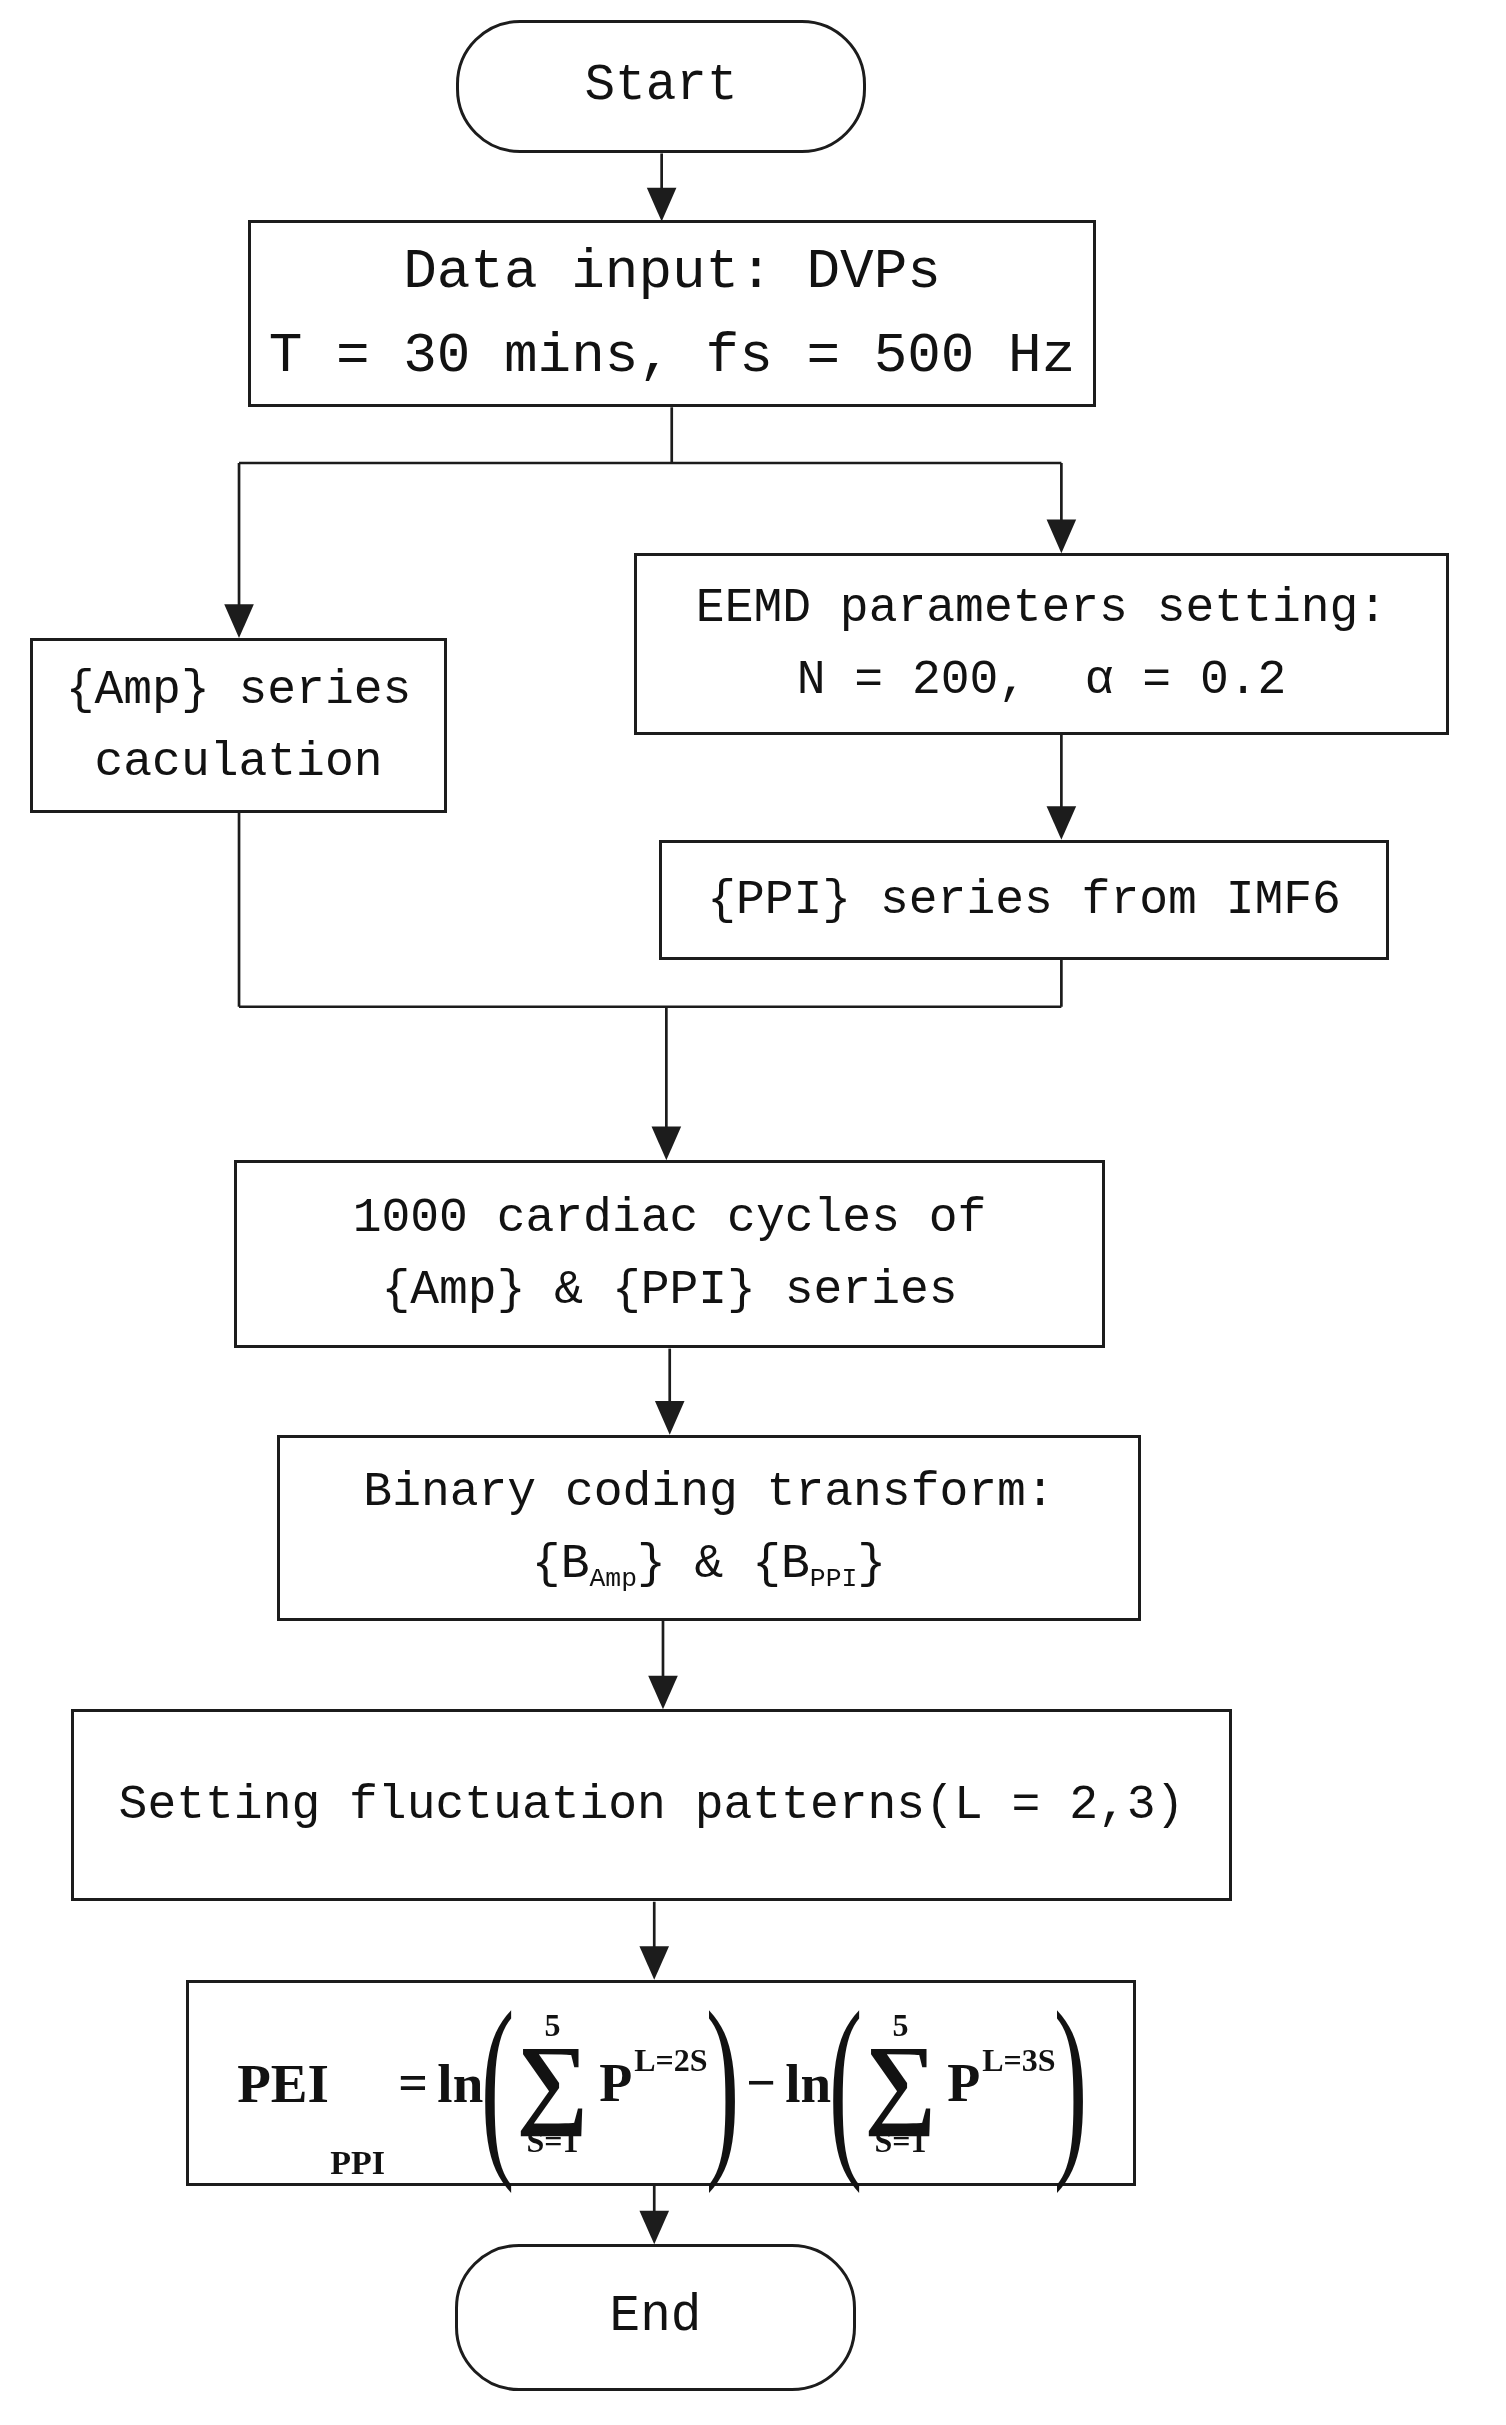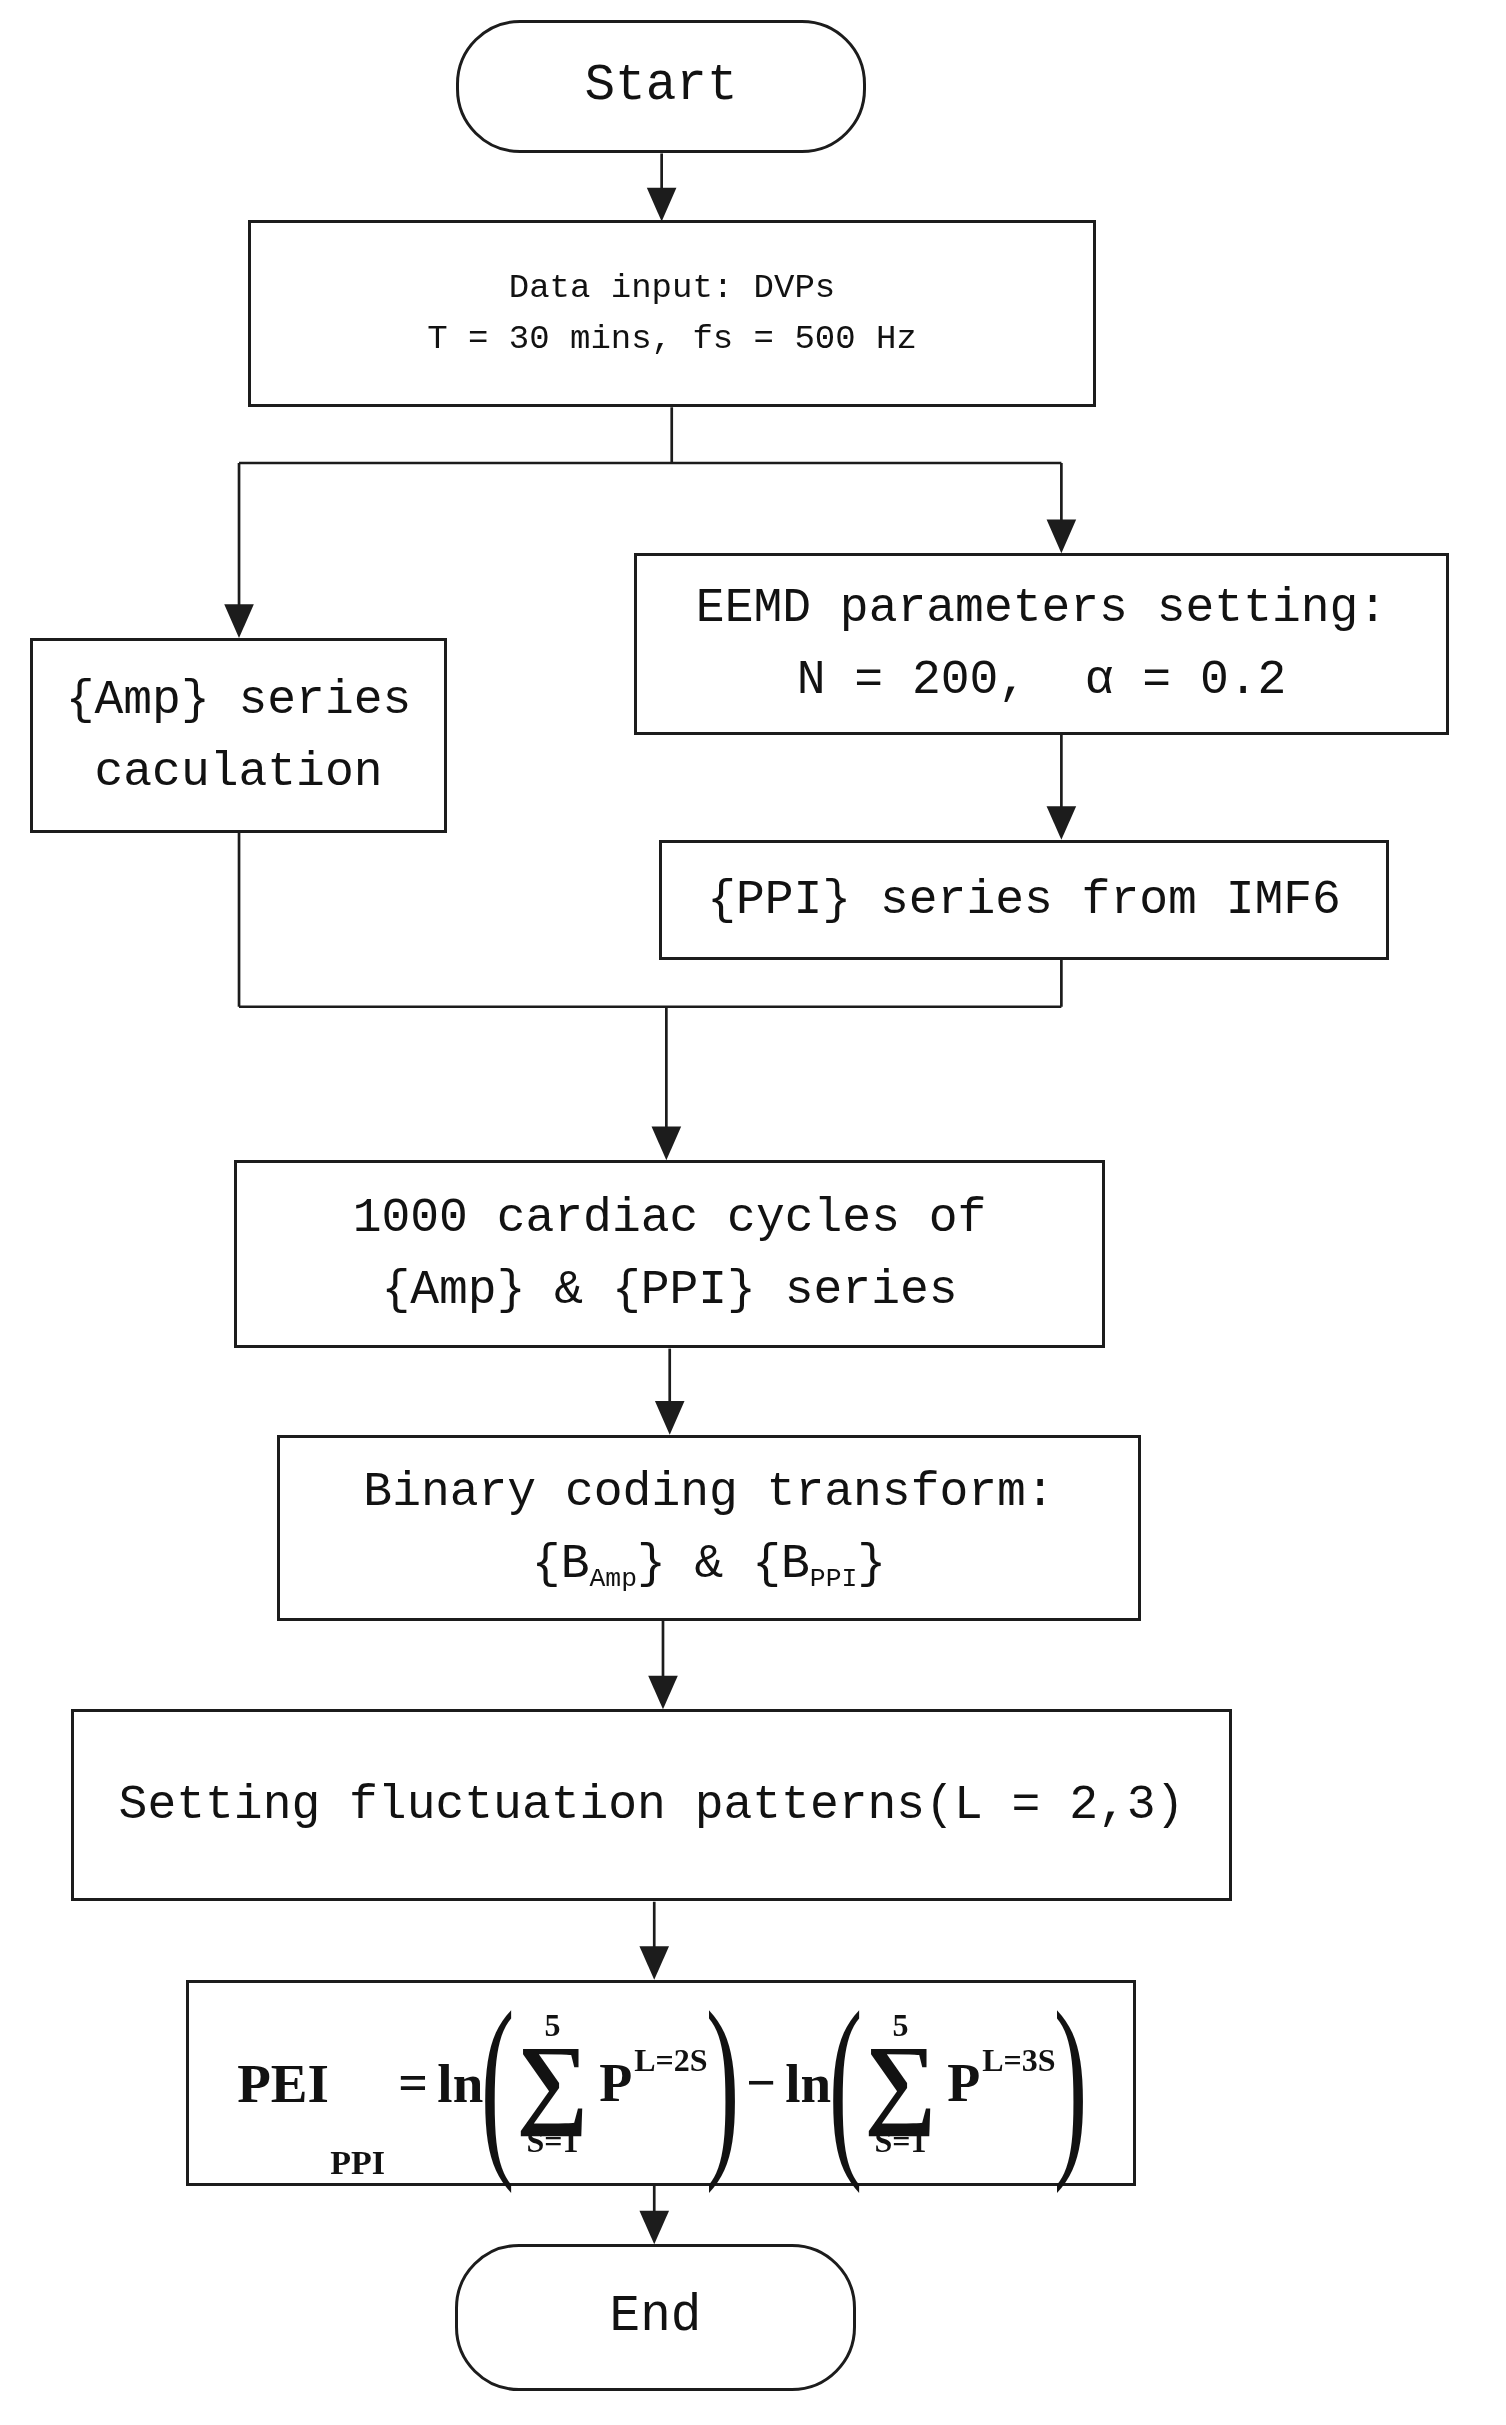--- a/index.html
+++ b/index.html
@@ -37,21 +37,21 @@
     z-index: 2;
     text-align: center;
   }
   .terminator { border-radius: 64px; }
   .box-line {
     white-space: pre;
     line-height: 1.5;
     letter-spacing: 0;
   }
   .fs76 { font-size: 51px; }
-  .fs74 { font-size: 34px; }
+  .fs74 { font-size: 56px; }
   .fs72 { font-size: 48px; }
   sub.small {
     font-size: 0.55em;
     vertical-align: -0.35em;
     line-height: 0;
   }
 
   
   .formula-node {
     font-family: "Liberation Serif", "DejaVu Serif", serif;
@@ -138,21 +138,21 @@
 
   <div class="node terminator" style="left:456px; top:20px; width:410px; height:133px;">
     <span class="box-line fs76">Start</span>
   </div>
 
   <div class="node" style="left:248px; top:220px; width:848px; height:187px;">
     <span class="box-line fs74">Data input: DVPs</span>
     <span class="box-line fs74">T = 30 mins, fs = 500 Hz</span>
   </div>
 
-  <div class="node" style="left:30px; top:638px; width:417px; height:195px;">
+  <div class="node" style="left:30px; top:638px; width:417px; height:175px;">
     <span class="box-line fs72">{Amp} series</span>
     <span class="box-line fs72">caculation</span>
   </div>
 
   <div class="node" style="left:634px; top:553px; width:815px; height:182px;text-align:center;">
     <span class="box-line fs72">EEMD parameters setting:</span>
     <span class="box-line fs72">N = 200,  α = 0.2</span>
   </div>
 
   <div class="node" style="left:659px; top:840px; width:730px; height:120px;">

